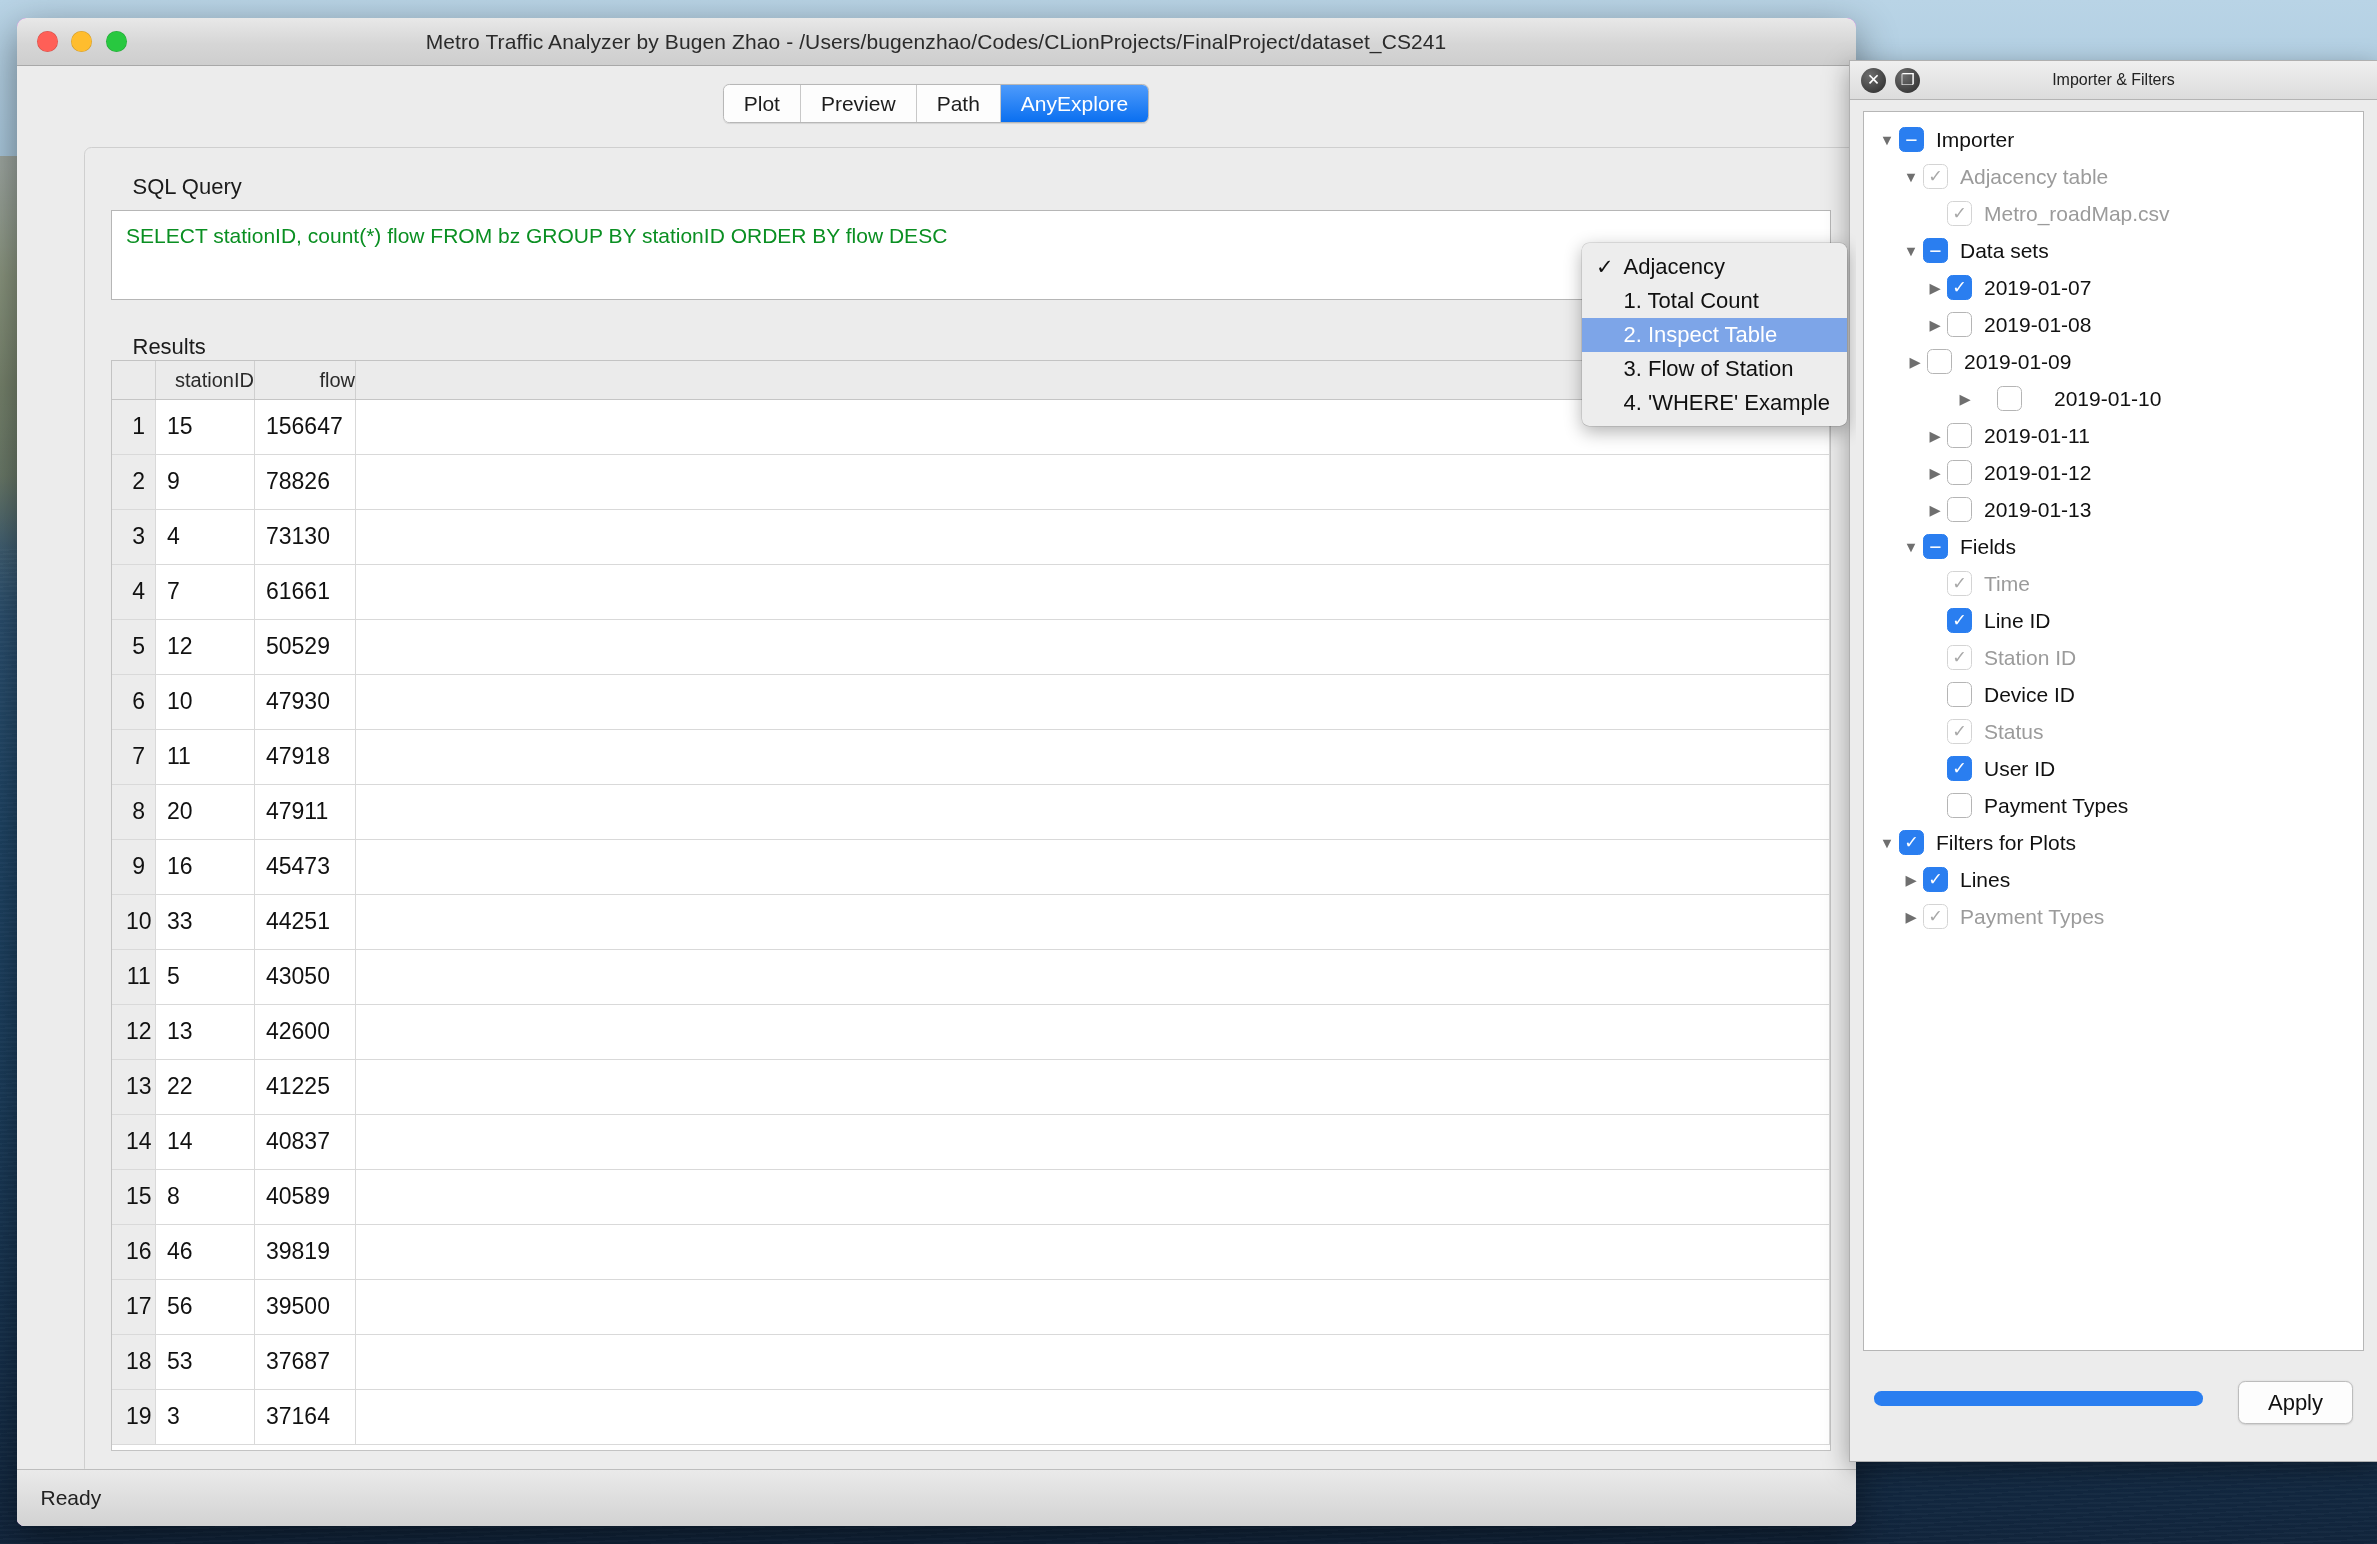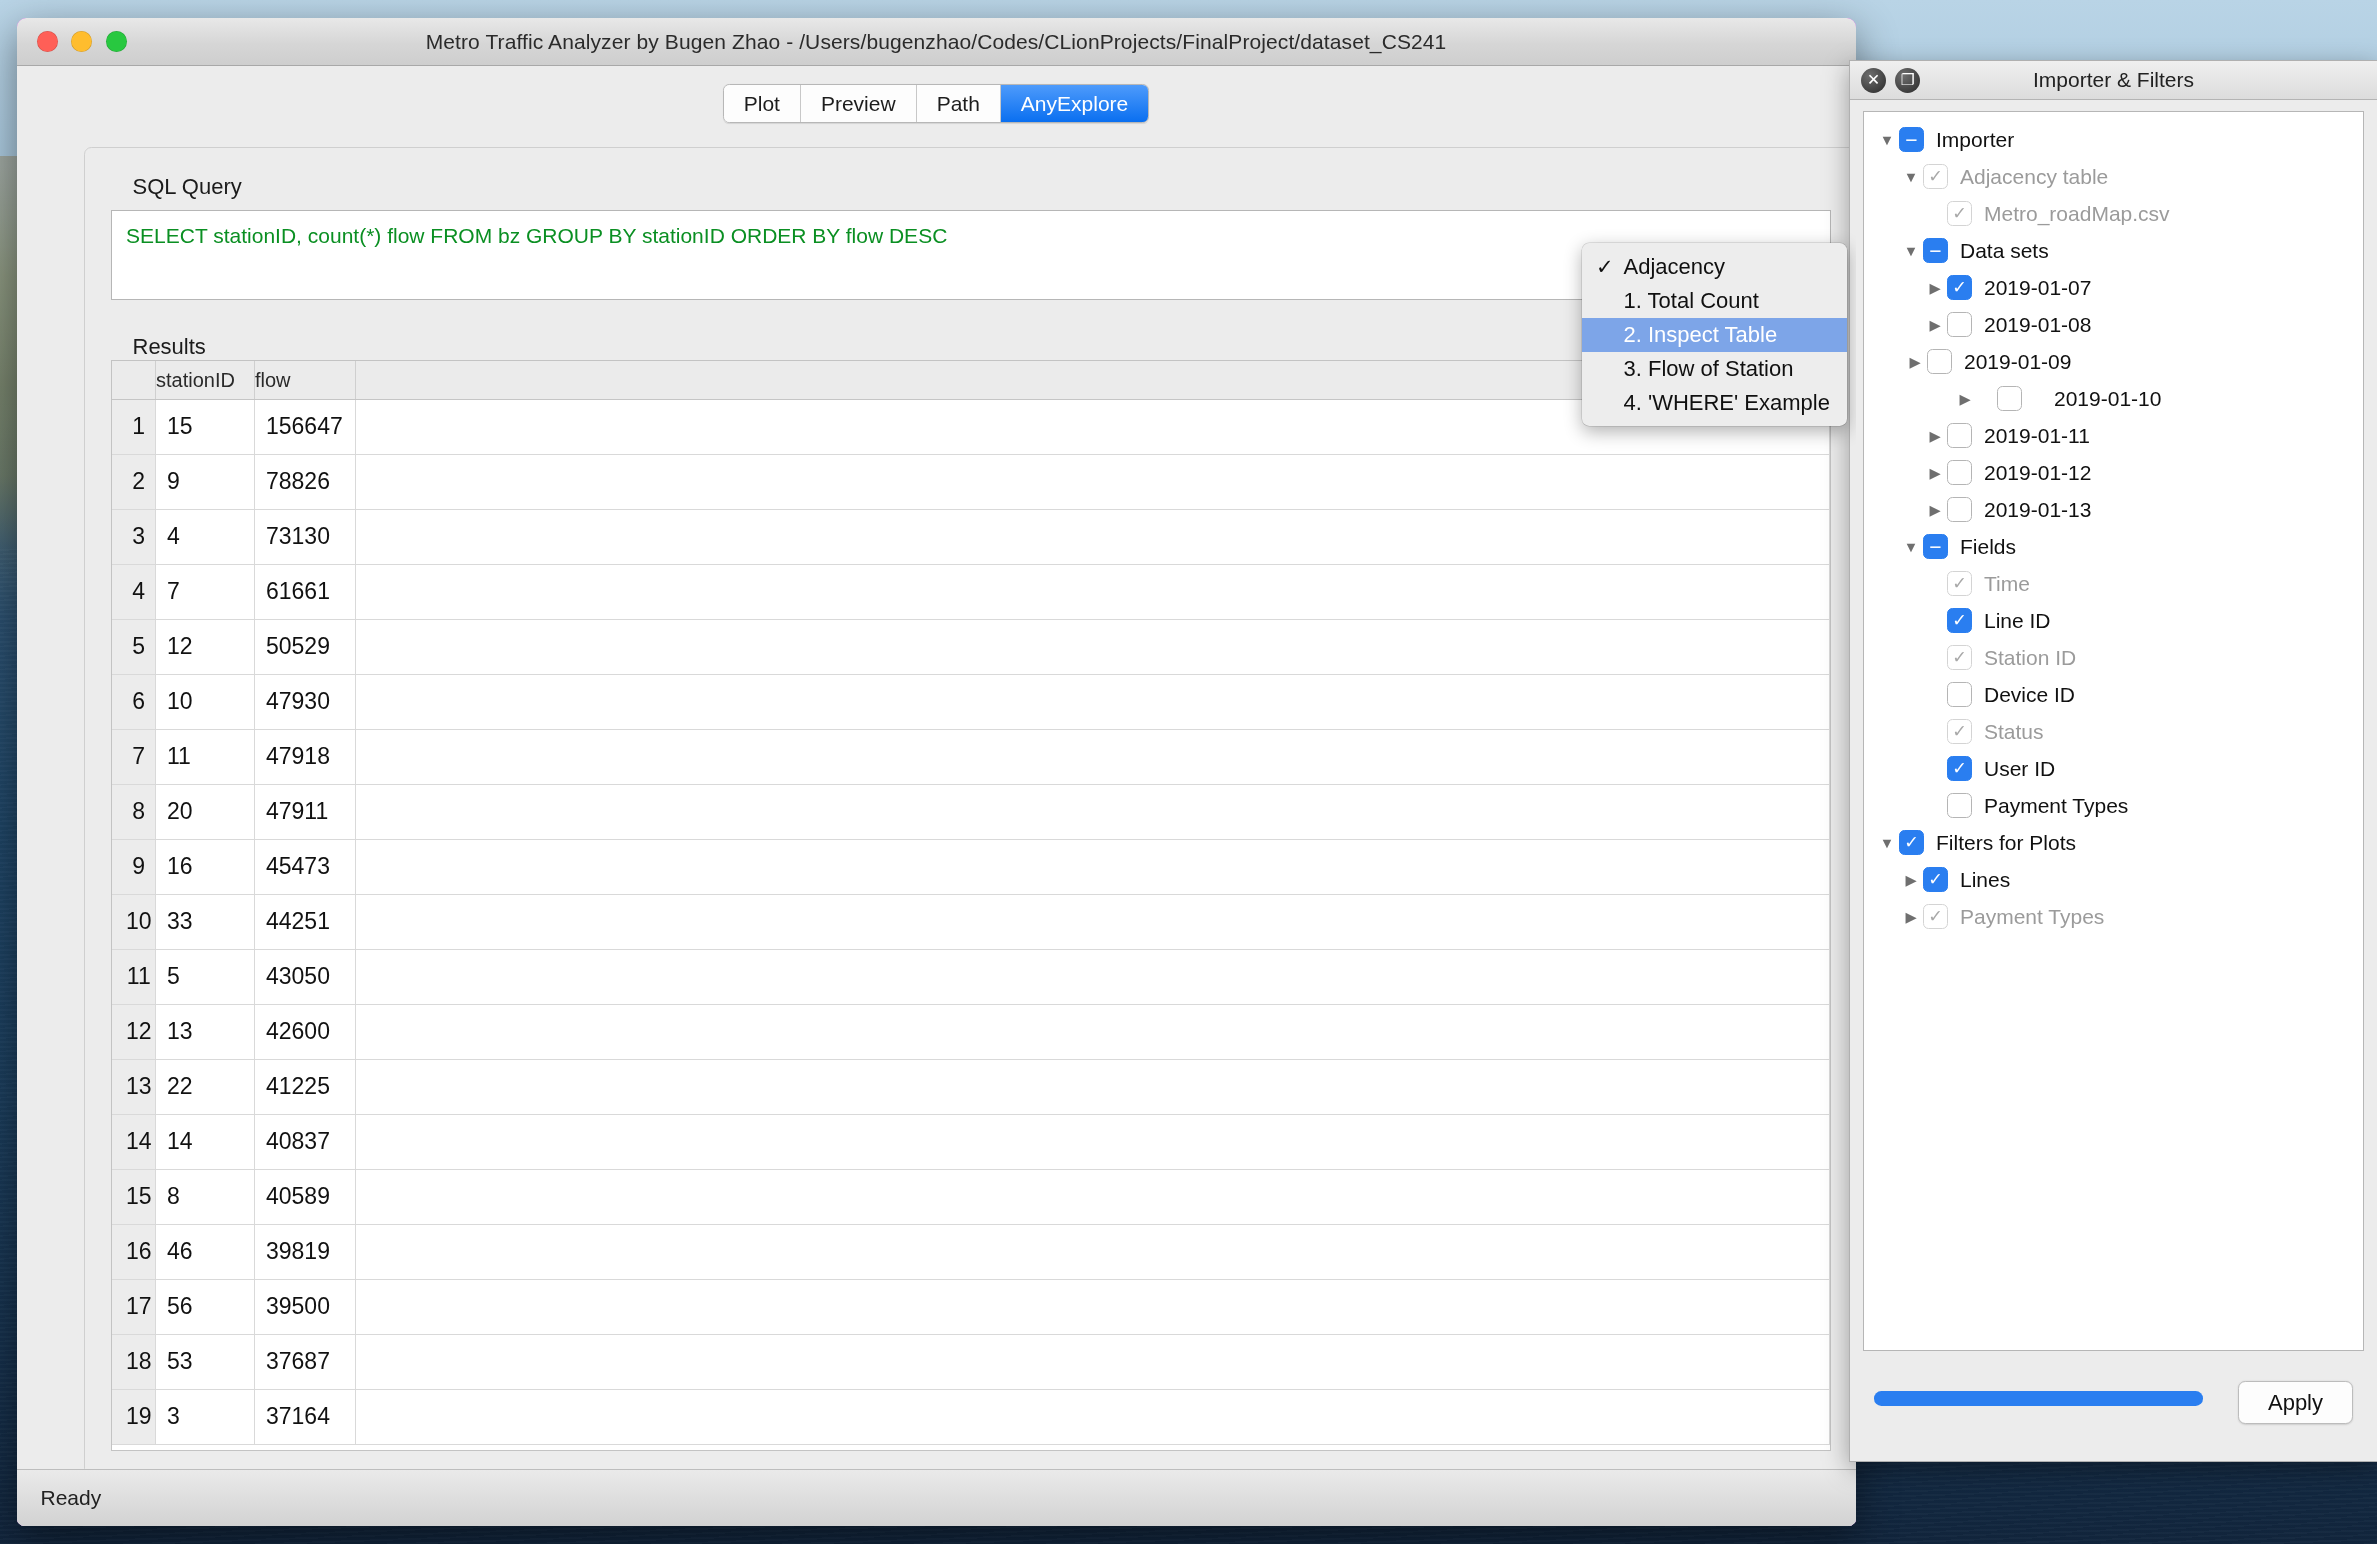--- a/index.html
+++ b/index.html
@@ -105,21 +105,21 @@
     position: absolute; left: 26px; top: 212px;
     width: 1720px; height: 1091px;
     background: #fff; border: 0.9px solid #c3c3c3;
     overflow: hidden;
   }
   table.results { border-collapse: collapse; width: 100%; table-layout: fixed; }
   table.results th, table.results td { font-weight: normal; }
   table.results thead th {
     height: 38px; background: #ebebeb;
     border-bottom: 0.9px solid #c5c5c5; border-right: 0.9px solid #cfcfcf;
-    font-size: 20px; color: #2a2a2a; text-align: left;
+    font-size: 20px; color: #2a2a2a; text-align: right;
   }
   th.col-idx { width: 44px; border-right: 0.9px solid #cfcfcf; }
   th.col-a   { width: 99px; }
   th.col-b   { width: 101px; }
   th.col-rest{ width: auto; border-right: none; }
   table.results tbody td {
     height: 55px; font-size: 23px; color: #111;
     border-bottom: 0.9px solid #d9d9d9; border-right: 0.9px solid #d9d9d9;
     padding-left: 11px;
   }
@@ -177,21 +177,21 @@
   .dock-btn {
     width: 25px; height: 25px; border-radius: 50%;
     background: radial-gradient(circle at 35% 30%, #6e6e6e, #3a3a3a 75%);
     margin-left: 9.2px; color: #fff;
     display: flex; align-items: center; justify-content: center;
     font-size: 15.6px; line-height: 1;
   }
   .dock-btn:first-of-type { margin-left: 11px; }
   .dock-title {
     position: absolute; left: 0; right: 0; text-align: center;
-    font-size: 21px; color: #222;
+    font-size: 16px; color: #222;
   }
   .tree-box {
     margin: 11px 13px 0 13px;
     background: #fff; border: 0.9px solid #b6b6b6;
     flex: 1; overflow: hidden; padding: 9.2px 0;
   }
   .row {
     display: flex; align-items: center; height: 37px;
     font-size: 21px; color: #111; white-space: nowrap;
   }

